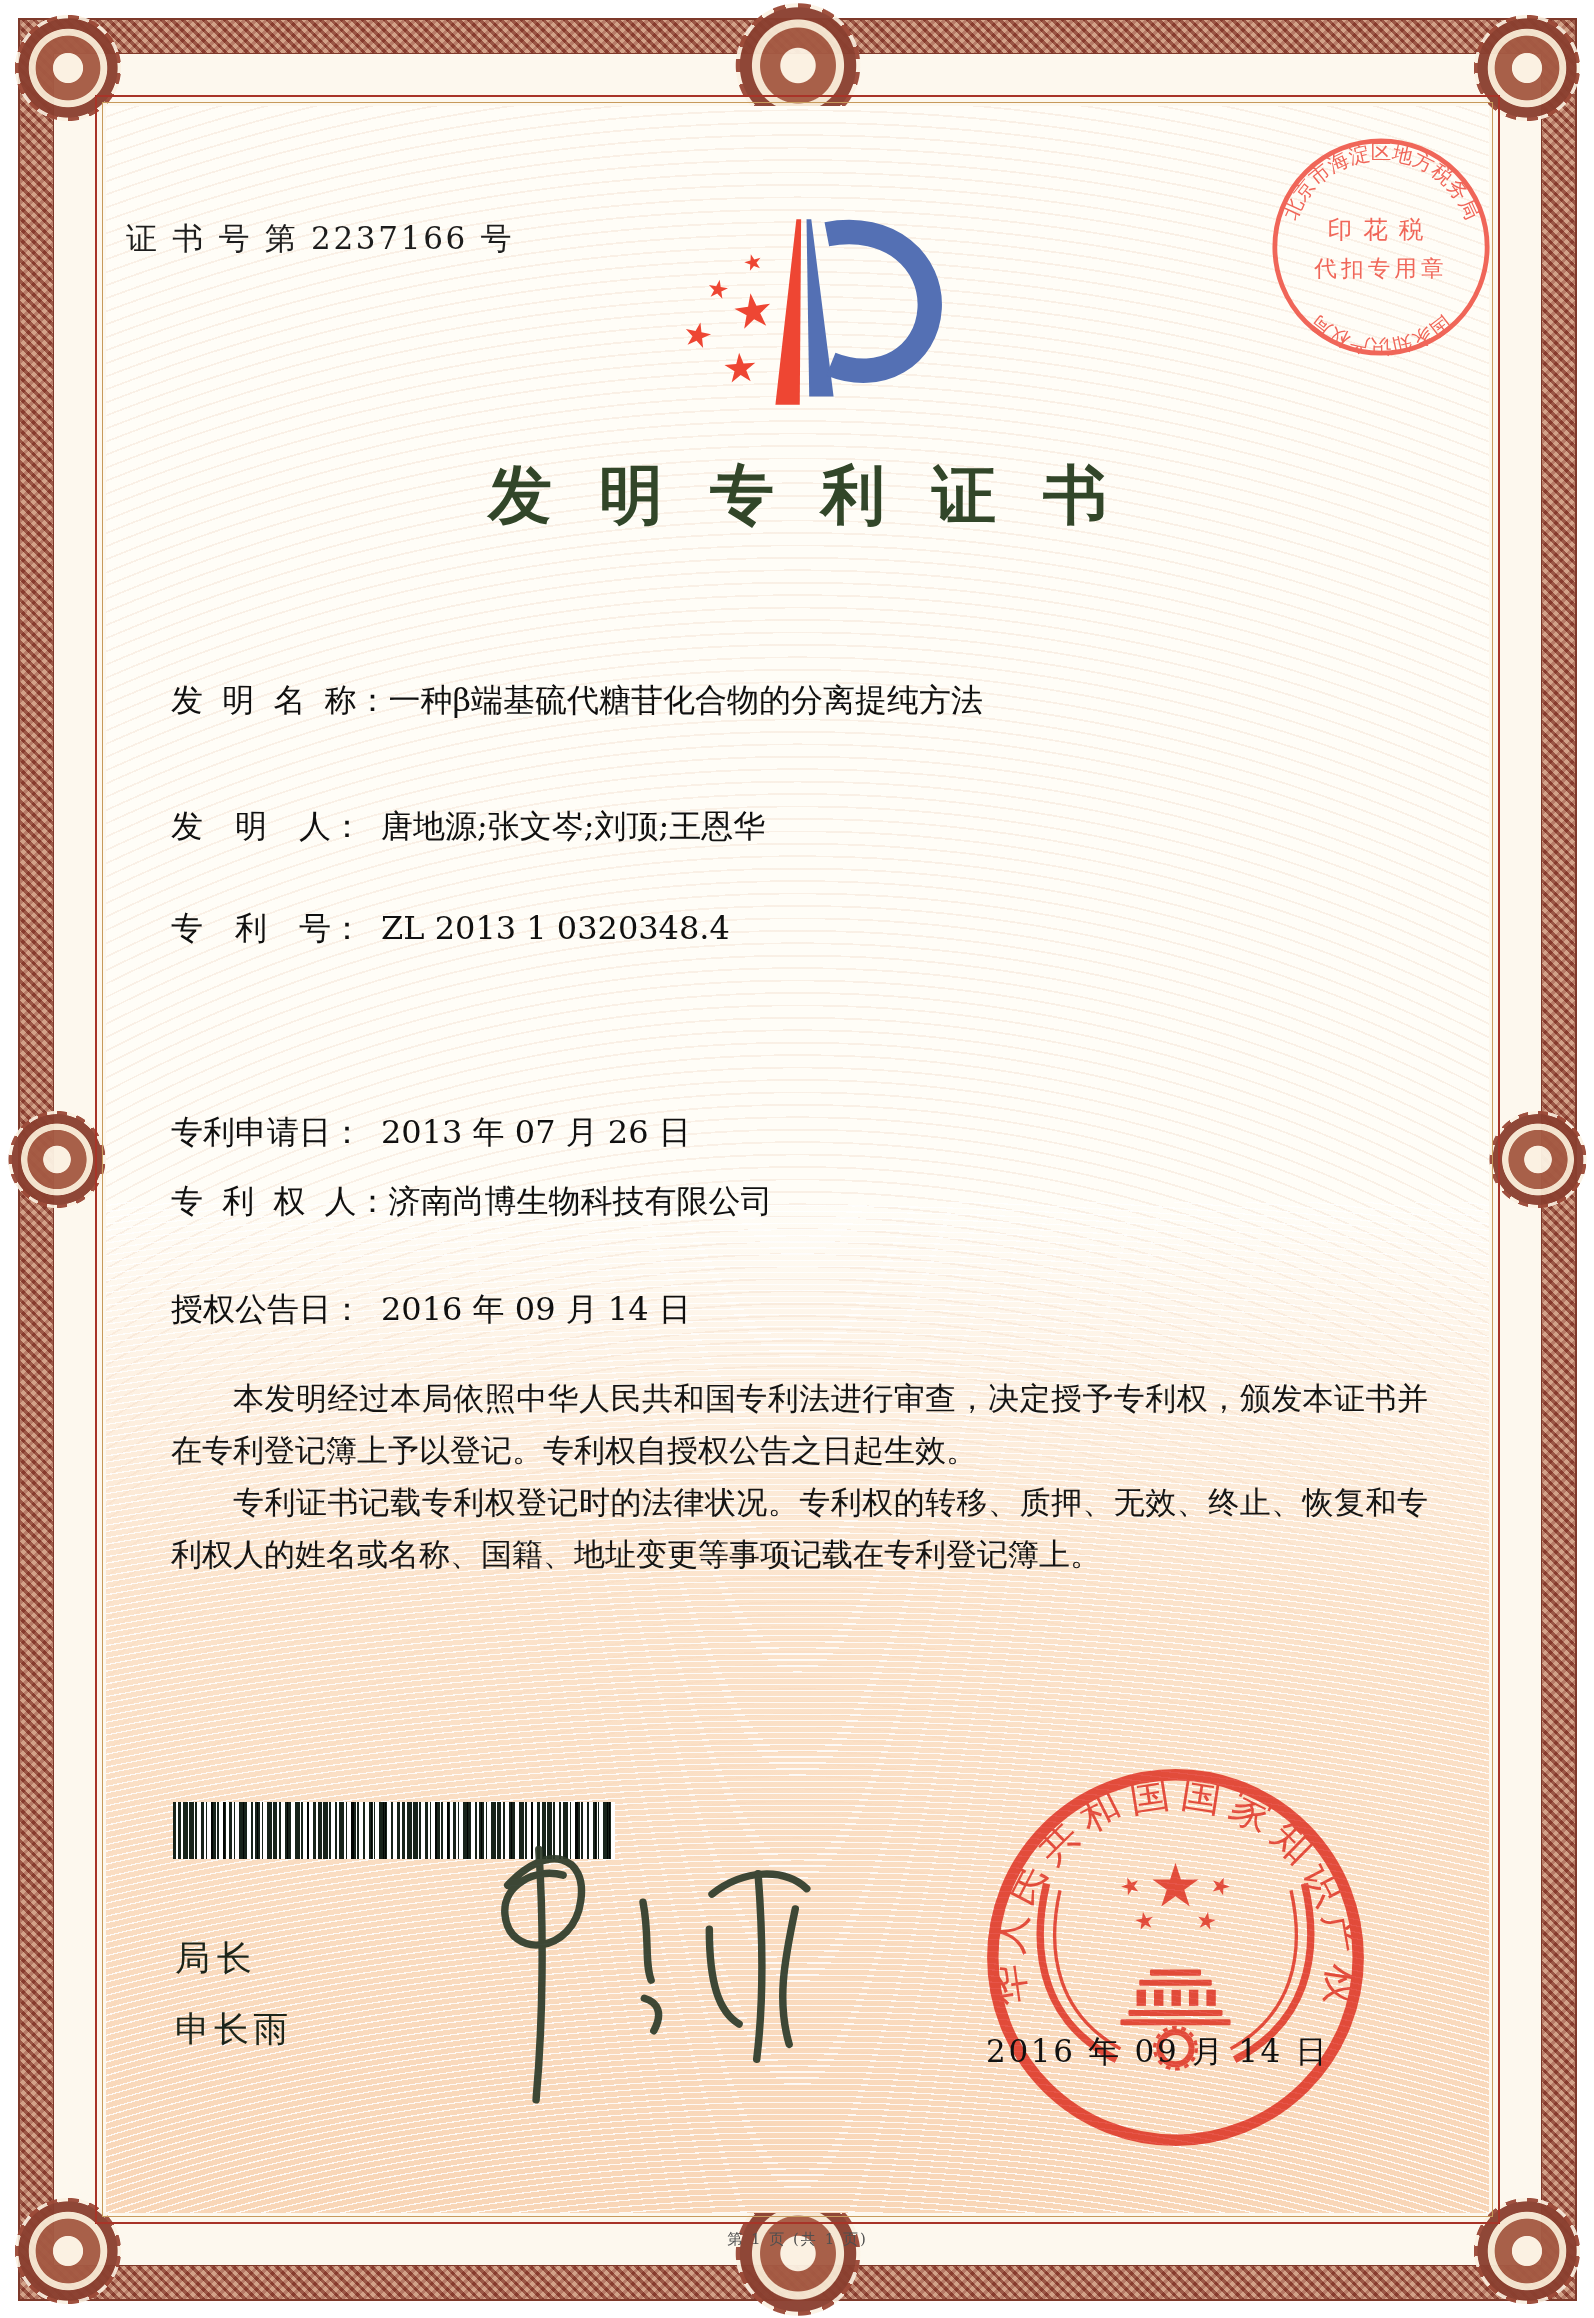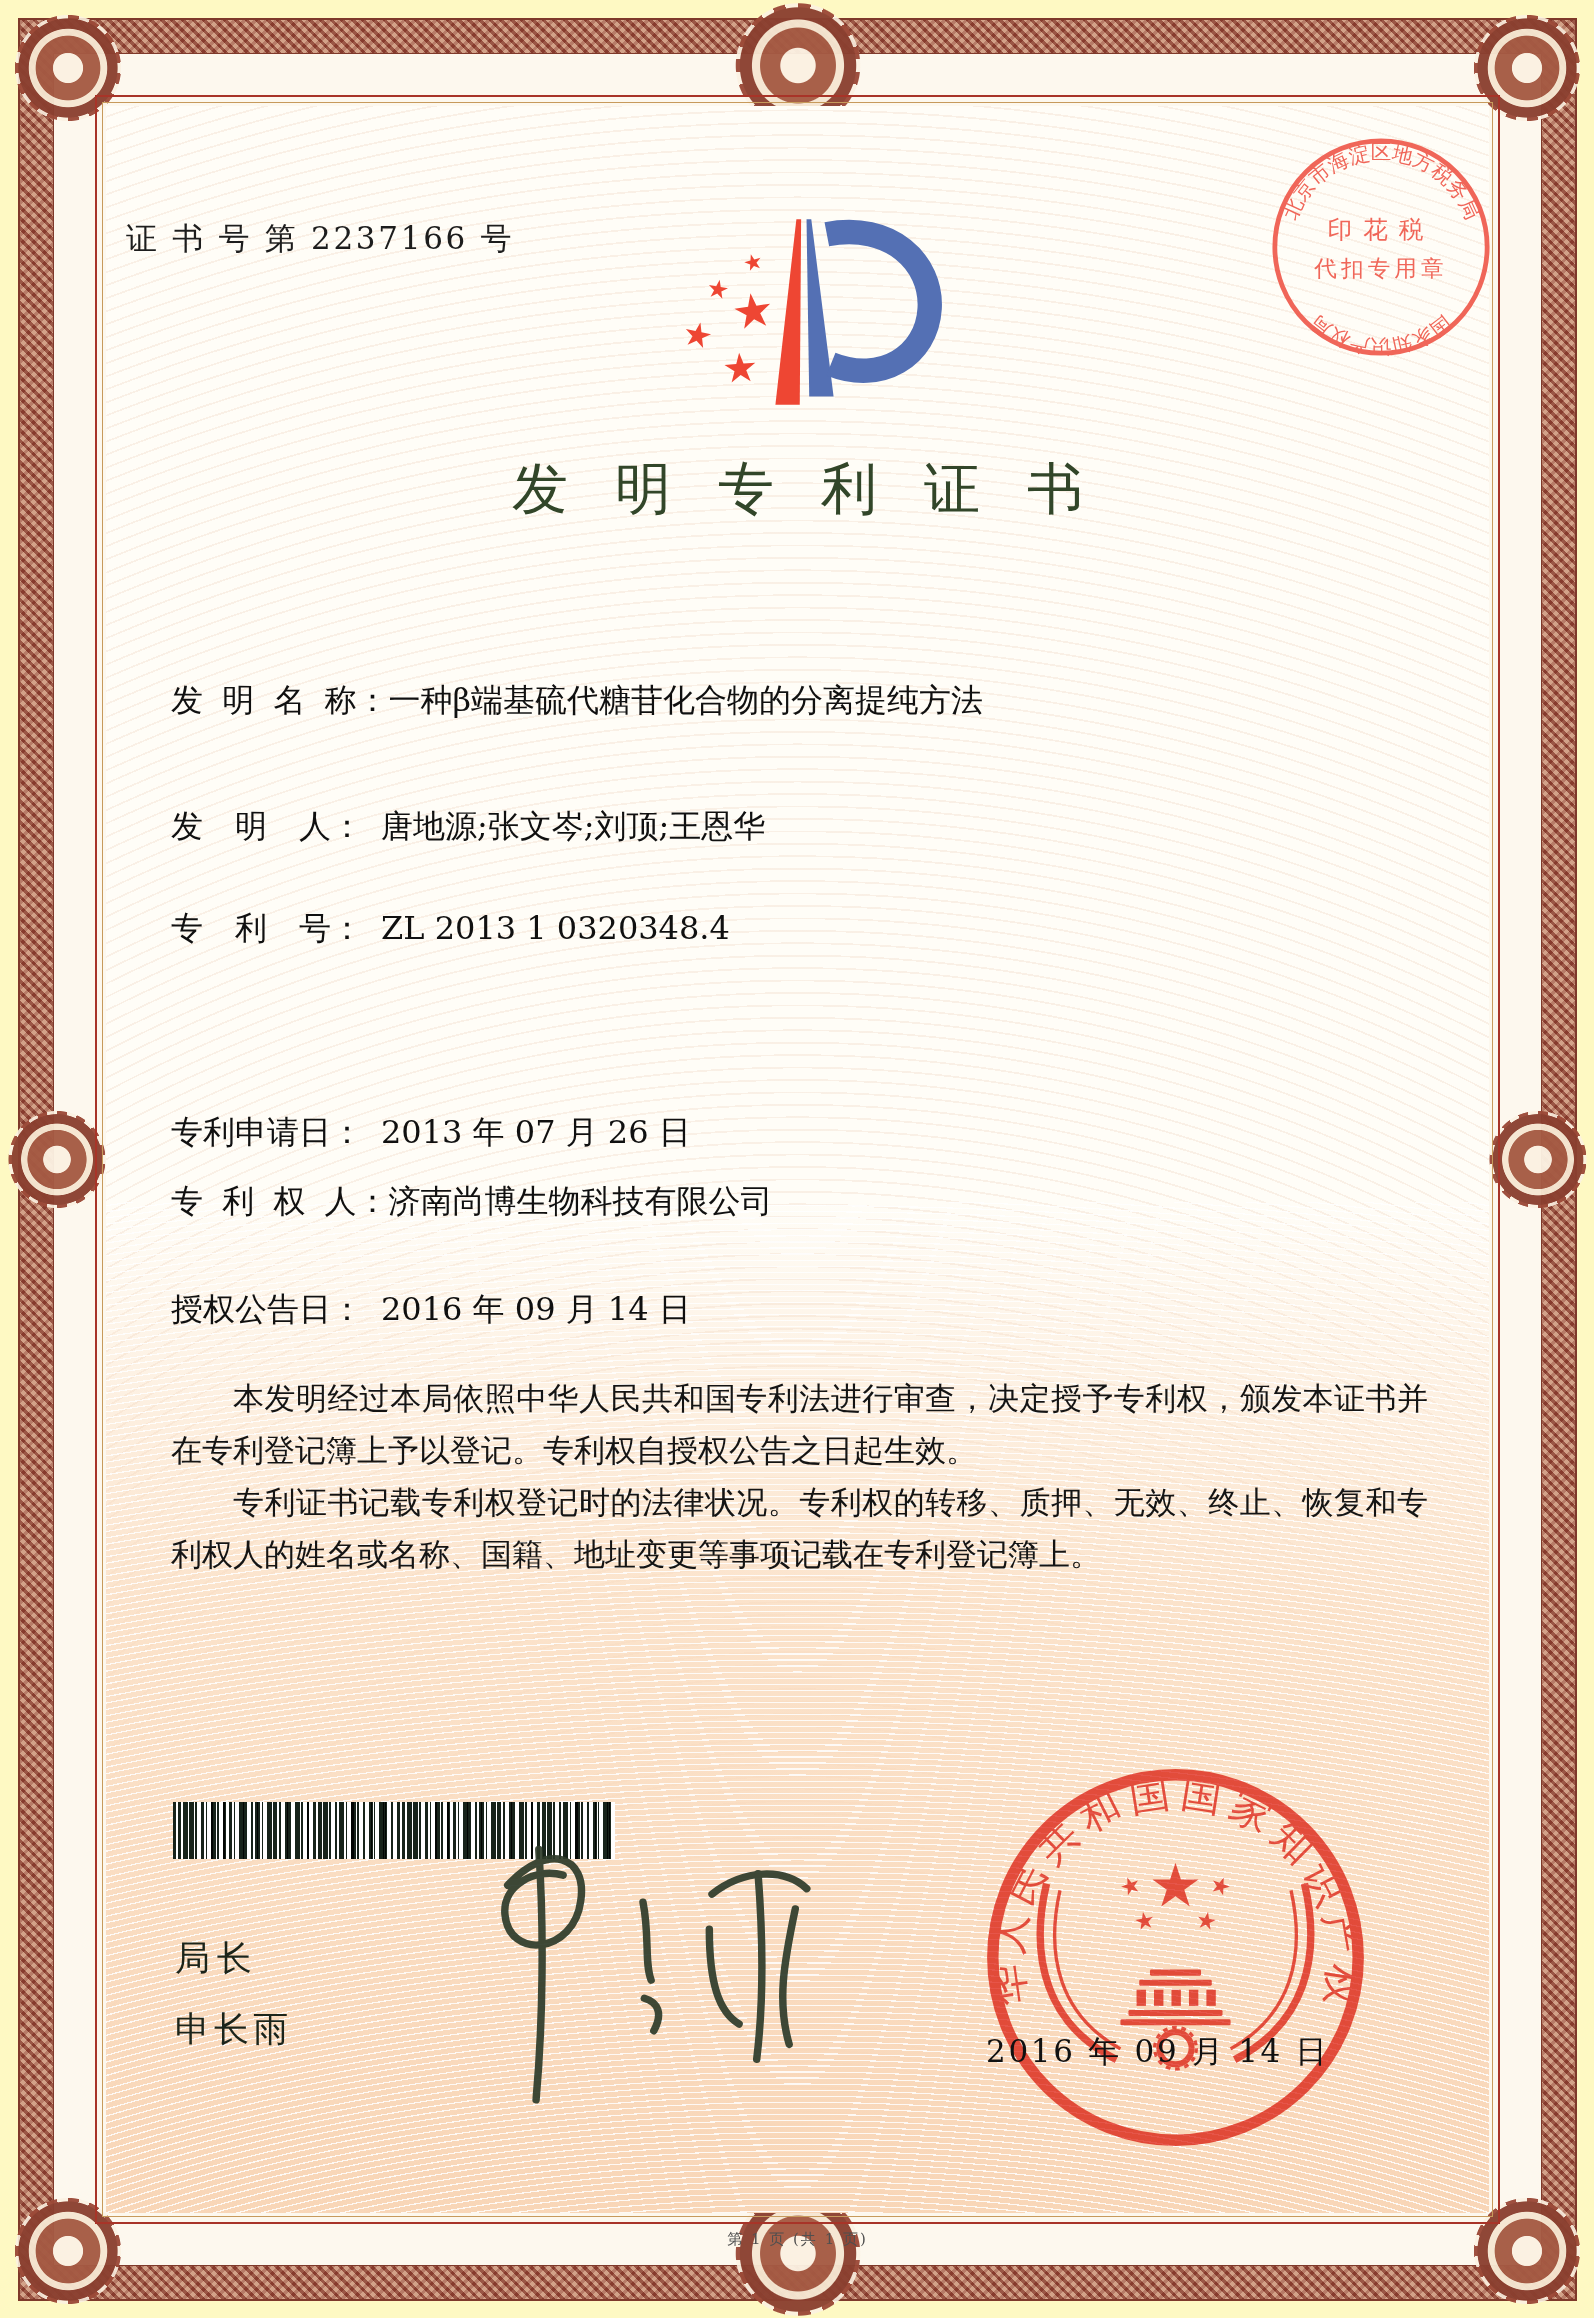--- a/index.html
+++ b/index.html
@@ -1,16 +1,16 @@
 <!DOCTYPE html>
 <html style="font-size:11px"><head>
 <meta charset="utf-8">
 <style>
   html,body{margin:0;padding:0;background:#d9d4cc;}
-  .page{position:relative;width:1595px;height:2319px;background:#fef9c3;overflow:hidden;
+  .page{position:relative;width:1595px;height:2319px;background:#ffffff;overflow:hidden;
         font-family:"DejaVu Serif","Liberation Serif",serif;color:#141414;}
 
   
   .band{position:absolute;inset:17.6px;border:2px solid #7e392a;background-color:#b3705a;
         background-image:
           repeating-linear-gradient(45deg, rgba(122,44,32,.55) 0 3.4px, rgba(235,199,172,.38) 3.4px 7.5px),
           repeating-linear-gradient(-45deg, rgba(122,44,32,.5) 0 3.4px, rgba(235,199,172,.3) 3.4px 7.5px);}
   .band-hole{position:absolute;inset:53px;background:#fdf8ee;border:1.4px solid #7e392a;}
   .rule-red{position:absolute;inset:95px;border:2px solid #a83428;}
   .rule-gold{position:absolute;inset:102px;border:1.4px solid #c79a5b;}
@@ -38,21 +38,21 @@
   .paper .tint{position:absolute;left:0;right:0;top:52%;bottom:0;
       background:linear-gradient(180deg, rgba(250,222,196,0) 0%, rgba(250,218,188,.75) 40%, rgba(248,212,180,.95) 100%);}
   .paper .arcs2{position:absolute;left:0;right:0;top:52%;bottom:0;
       background:repeating-radial-gradient(160% 130% at 50% 170%, rgba(255,255,255,.85) 0 2px, rgba(255,255,255,0) 2px 10.2px);}
 
   
   .cert-no{position:absolute;left:126px;top:218px;font-size:31px;letter-spacing:2.7px;color:#1d1d1d;white-space:pre;}
   .logo{position:absolute;left:667px;top:195px;width:298px;height:230px;}
   .tax-stamp{position:absolute;left:1268px;top:134px;width:226px;height:226px;opacity:.92;}
   .title{position:absolute;left:0;top:452px;width:100%;text-align:center;
-         font-size:56px;font-weight:400;color:#324629;letter-spacing:47px;padding-left:47px;box-sizing:border-box;}
+         font-size:64px;font-weight:700;color:#324629;letter-spacing:47px;padding-left:47px;box-sizing:border-box;}
 
   .fields{position:absolute;left:171px;top:0;width:1287px;}
   .row{position:absolute;left:0;white-space:nowrap;font-size:32px;color:#101010;}
   .row .lab{display:inline-block;min-width:210px;white-space:pre;font-family:Liberation Mono, monospace;}
   .row .val{white-space:pre;}
   .row.r0{top:679px;} .row.r1{top:805px;} .row.r2{top:891px;margin-top:16px;}
   .row.r3{top:1111px;} .row.r4{top:1180px;} .row.r5{top:1288px;}
 
   .body-text{position:absolute;left:171px;top:1372px;width:1257px;}
   .body-text p{margin:0;font-size:31px;line-height:52px;text-indent:2em;text-align:justify;color:#141414;}

